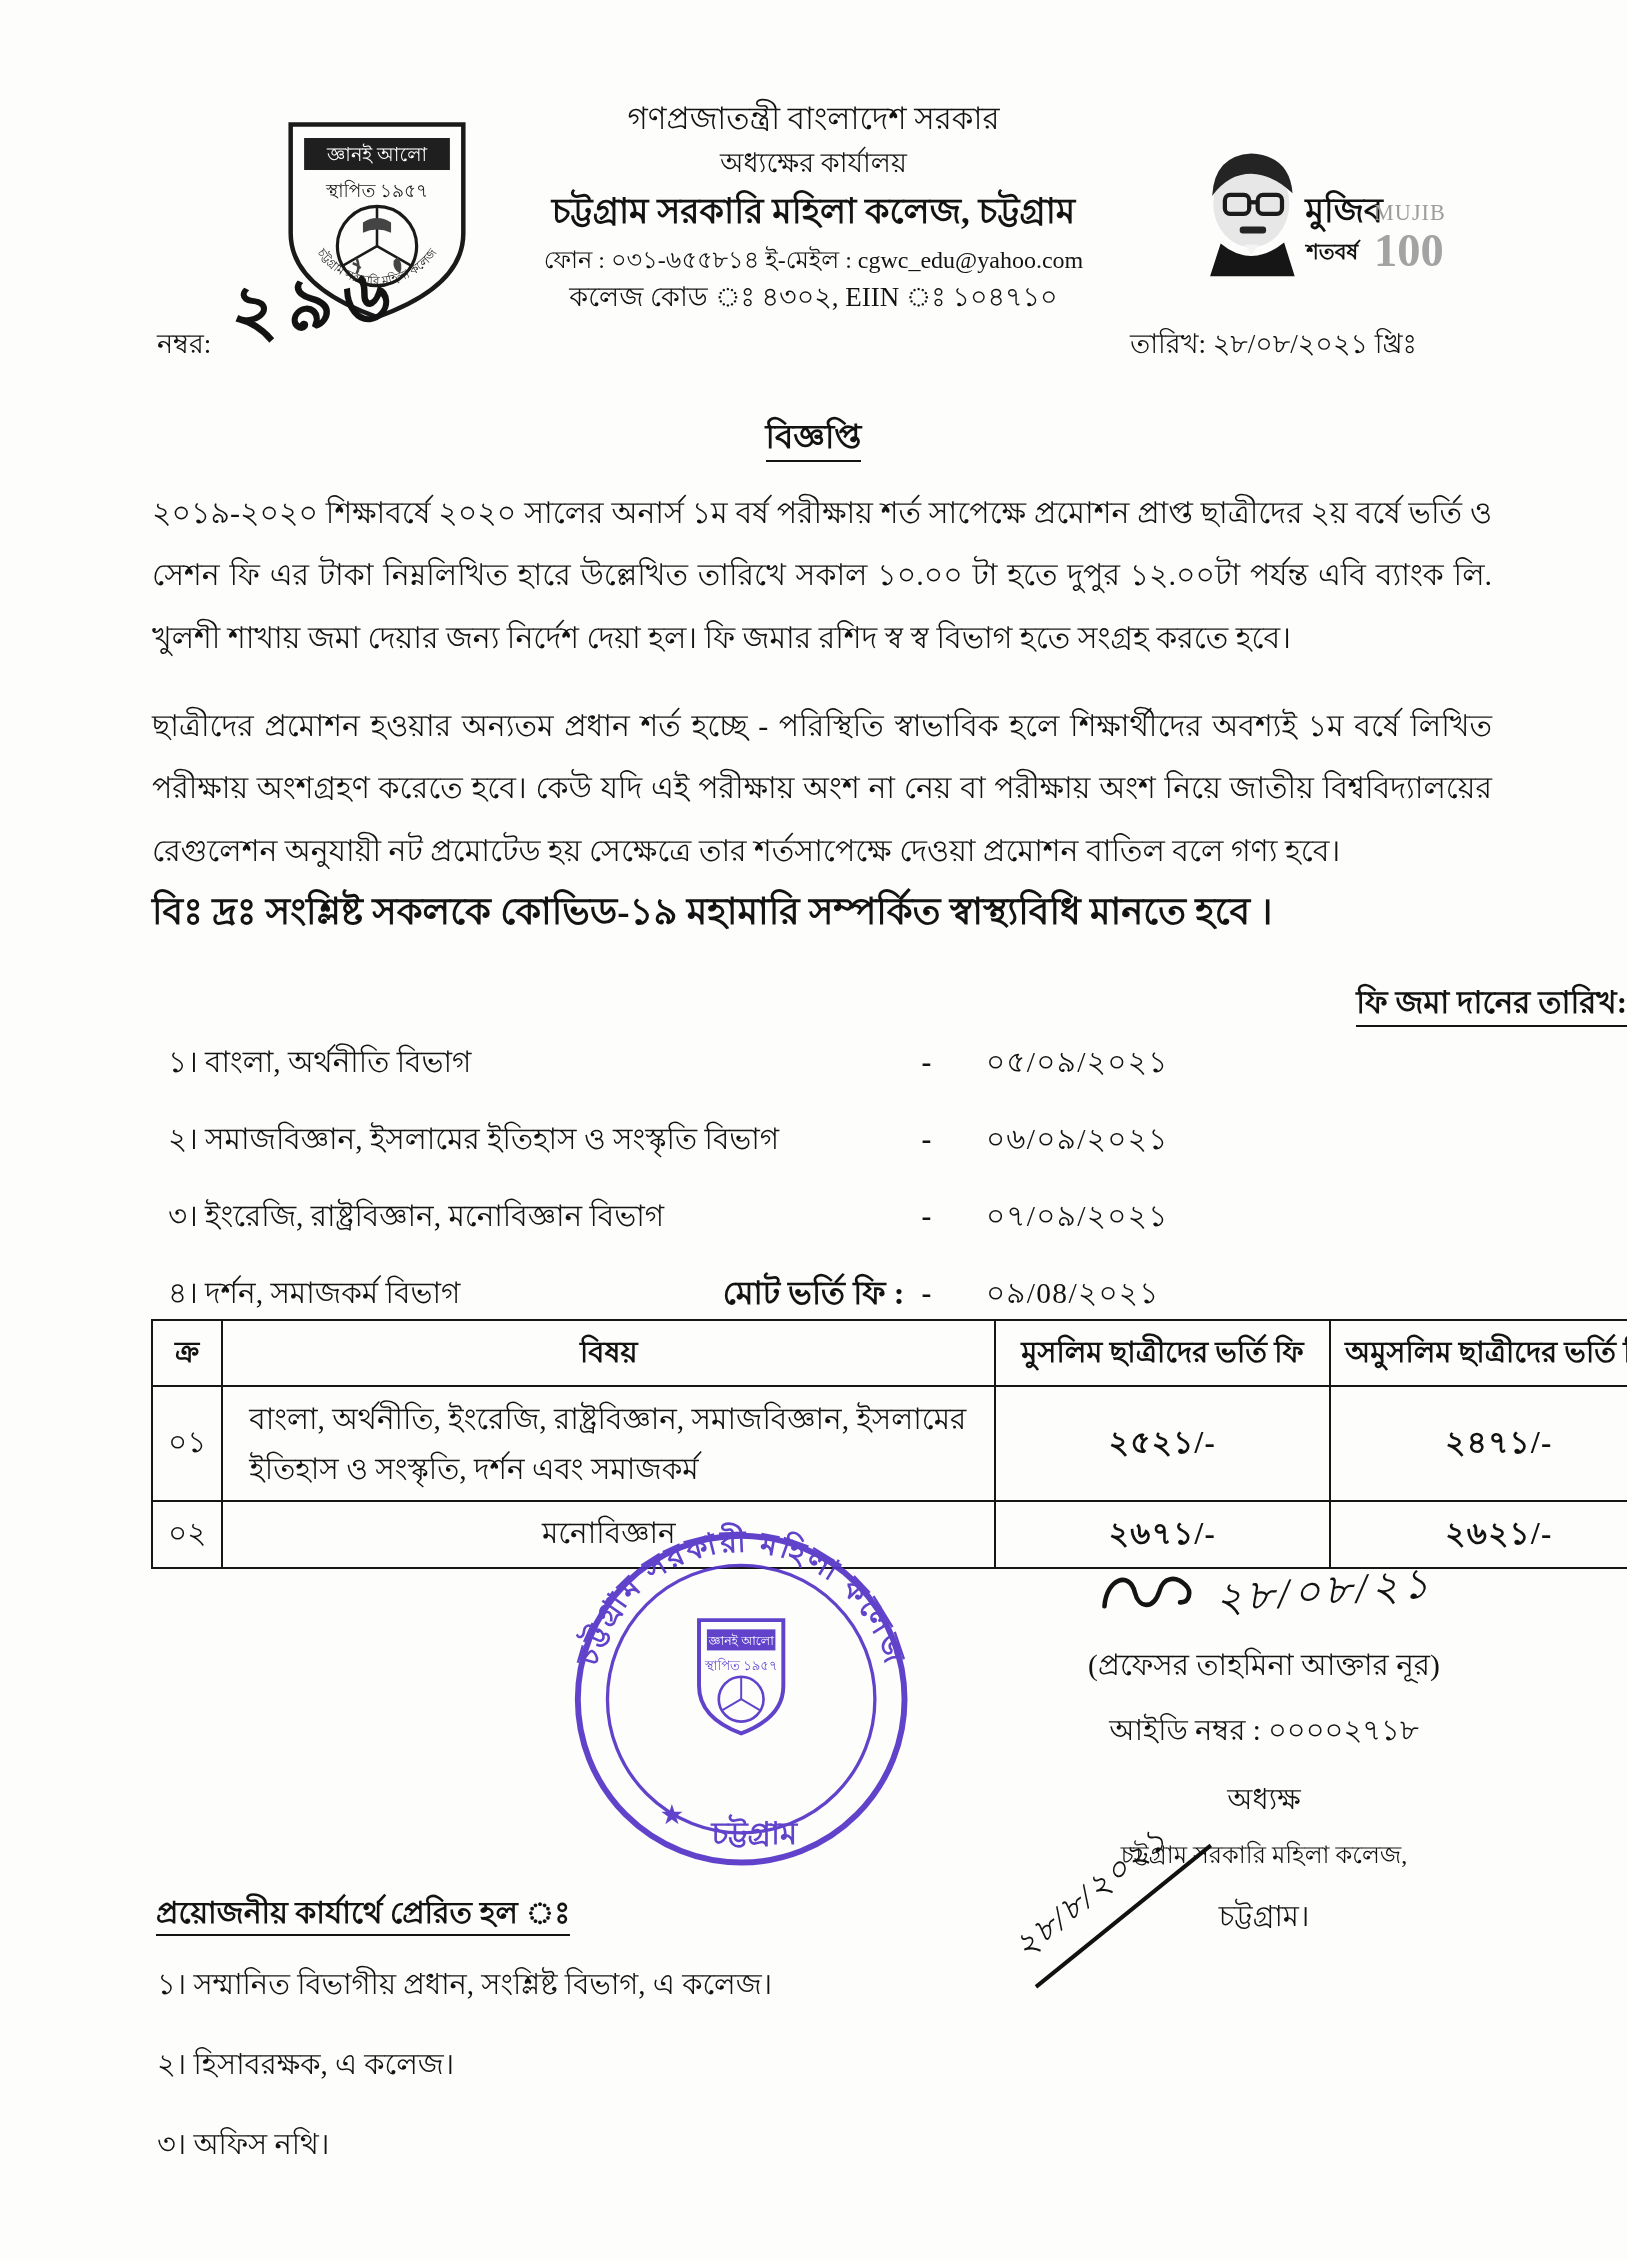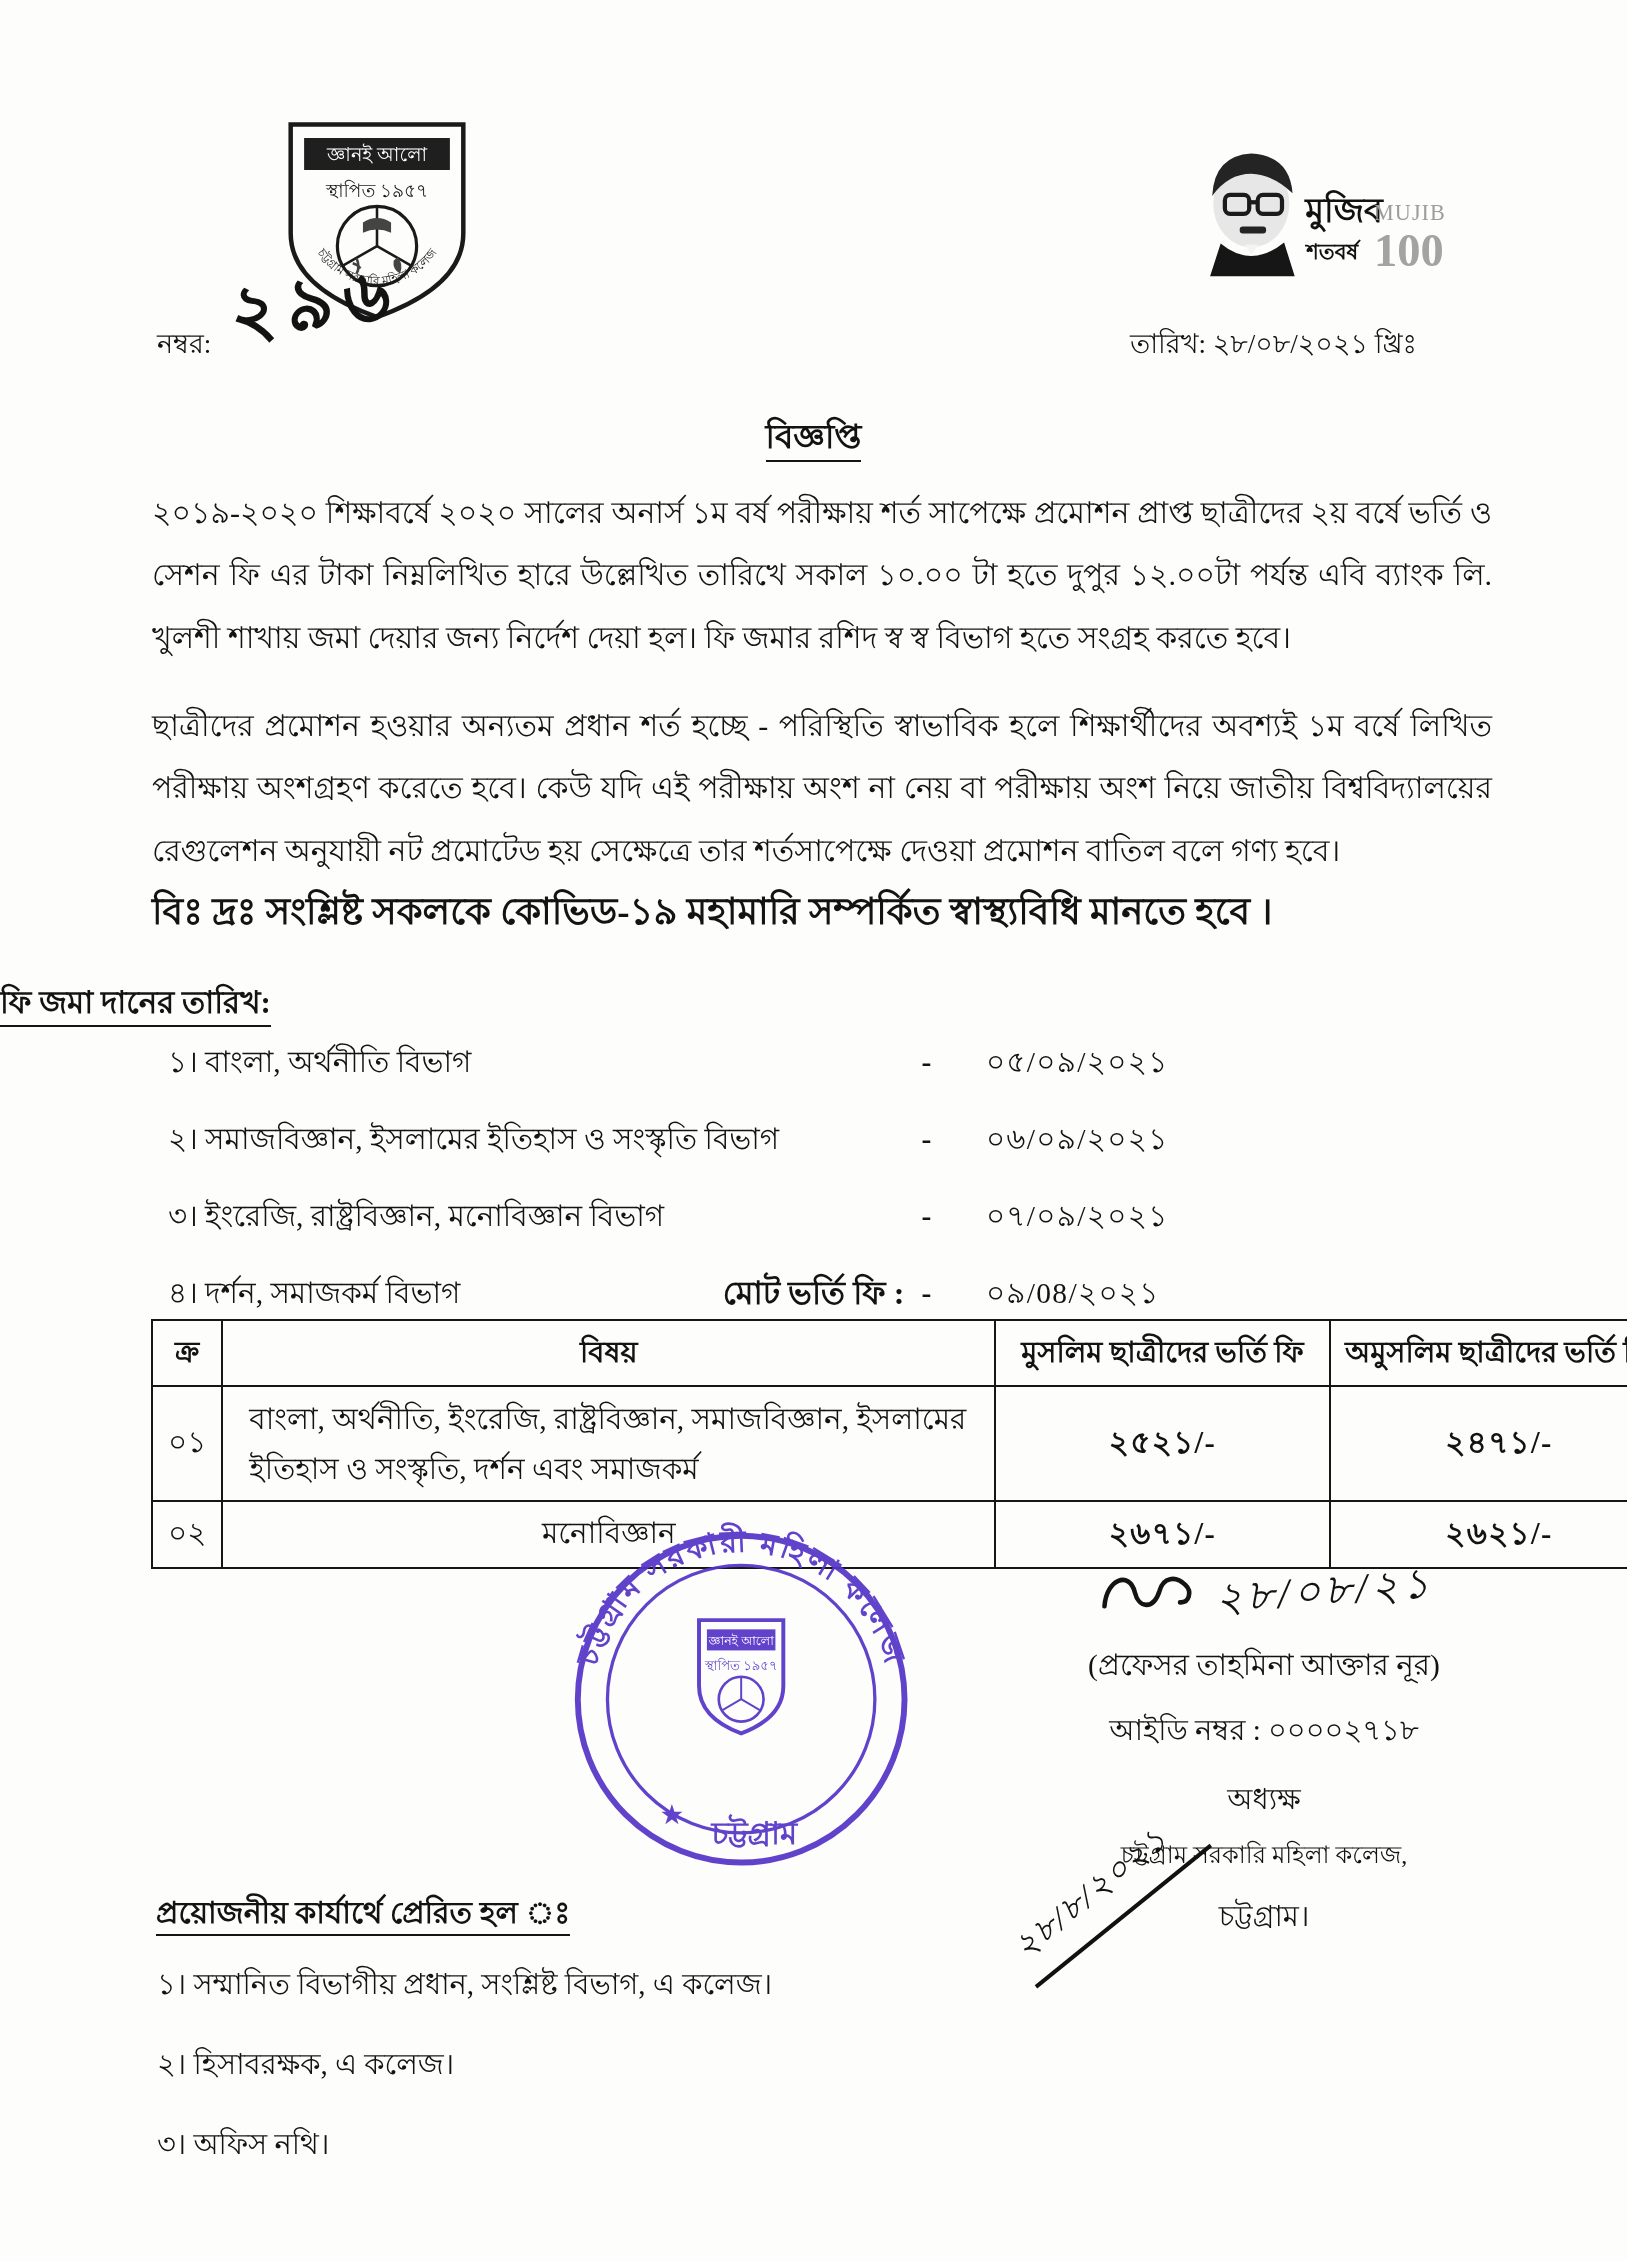--- a/index.html
+++ b/index.html
@@ -28,21 +28,21 @@
   }
   .meta-date{position:absolute;left:1130px;top:323px;font-size:27px;}
   
   .doc-title{position:absolute;left:0;top:411px;width:100%;text-align:center;font-size:33px;font-weight:700;}
   .u{border-bottom:2.6px solid #141414;padding-bottom:5.2px;}
   .para{position:absolute;left:152px;width:1340px;font-size:30px;line-height:2.08;text-align:justify;margin:0;}
   .p1{top:482px;}
   .p2{top:695px;}
   .nb{position:absolute;left:152px;top:882px;width:1374px;font-size:37px;font-weight:700;}
   
-  .fee-heading{position:absolute;left:0;top:978px;width:100%;text-align:left;font-size:31px;font-weight:700;}
+  .fee-heading{position:absolute;left:0;top:978px;width:100%;text-align:right;font-size:31px;font-weight:700;}
   .fee-list{position:absolute;left:168px;top:1039px;width:1217px;}
   .fee-row{display:grid;grid-template-columns:707px 79px auto;align-items:baseline;font-size:29.5px;margin-bottom:28px;gap:12px;}
   .fee-sep{text-align:center;font-weight:700;}
   .fee-date{padding-left:7.9px;letter-spacing:1.3px;}
   
   .table-heading{position:absolute;left:0;top:1268px;width:100%;text-align:center;font-size:32px;font-weight:700;}
   table.fee-table{position:absolute;left:151px;top:1319px;width:1518px;border-collapse:collapse;font-size:29.5px;}
   .fee-table th,.fee-table td{border:2.6px solid #161616;padding:6.5px 10.5px;text-align:center;vertical-align:middle;}
   .fee-table th{font-weight:700;font-size:29px;height:51px;}
   .subj-left{text-align:left !important;padding-left:26px !important;line-height:1.7;}
@@ -101,20 +101,27 @@
     <line x1="146" y1="132" x2="162" y2="132" stroke="#1b1b1b" stroke-width="8"></line>
     <rect x="128" y="178" width="50" height="13" rx="6" fill="#242424"></rect>
     <path d="M92 210 Q150 258 212 208 L232 272 H72 Z" fill="#161616"></path>
     <path d="M138 212 L150 232 L164 212 Z" fill="#f4f4f4"></path>
     <text x="252" y="170" font-size="64" font-weight="bold" fill="#111">মুজিব</text>
     <text x="382" y="166" font-size="42" fill="#9d9d9d" letter-spacing="2">MUJIB</text>
     <text x="254" y="240" font-size="40" font-weight="bold" fill="#111">শতবর্ষ</text>
     <text x="382" y="252" font-size="88" font-weight="bold" fill="#a3a3a3">100</text>
   </svg>
 
+  <div class="header-center">
+    <div class="h-govt">গণপ্রজাতন্ত্রী বাংলাদেশ সরকার</div>
+    <div class="h-office">অধ্যক্ষের কার্যালয়</div>
+    <div class="h-college">চট্টগ্রাম সরকারি মহিলা কলেজ, চট্টগ্রাম</div>
+    <div class="h-contact">ফোন : ০৩১-৬৫৫৮১৪ ই-মেইল : cgwc_edu@yahoo.com</div>
+    <div class="h-code">কলেজ কোড ঃ ৪৩০২, EIIN ঃ ১০৪৭১০</div>
+  </div>
 
   <div class="meta-number">নম্বর:</div>
   <div class="meta-number-hand">২৯৬</div>
   <div class="meta-date">
     <span>তারিখ:</span>
     <span>২৮/০৮/২০২১ খ্রিঃ</span>
   </div>
 
   <div class="doc-title"><span class="u">বিজ্ঞপ্তি</span></div>
 

